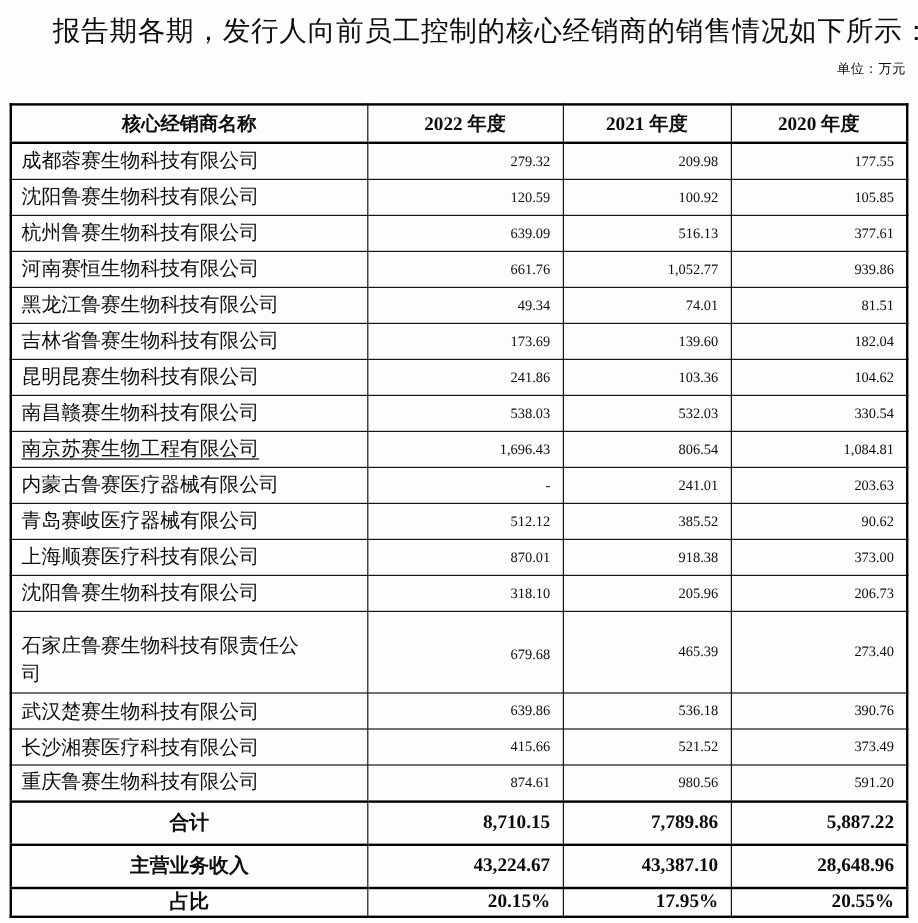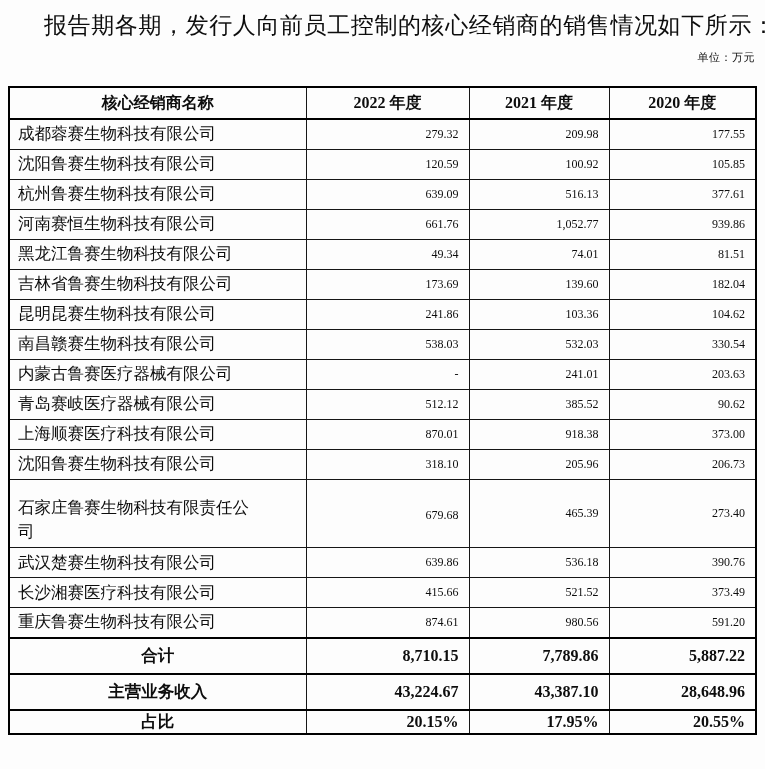--- a/index.html
+++ b/index.html
@@ -130,20 +130,26 @@
           <td class="num">103.36</td>
           <td class="num">104.62</td>
         </tr>
         <tr>
           <td class="name"><span>南昌赣赛生物科技有限公司</span></td>
           <td class="num first">538.03</td>
           <td class="num">532.03</td>
           <td class="num">330.54</td>
         </tr>
         <tr>
+          <td class="name"><span class="u">南京苏赛生物工程有限公司</span></td>
+          <td class="num first">1,696.43</td>
+          <td class="num">806.54</td>
+          <td class="num">1,084.81</td>
+        </tr>
+        <tr>
           <td class="name"><span>内蒙古鲁赛医疗器械有限公司</span></td>
           <td class="num first">-</td>
           <td class="num">241.01</td>
           <td class="num">203.63</td>
         </tr>
         <tr>
           <td class="name"><span>青岛赛岐医疗器械有限公司</span></td>
           <td class="num first">512.12</td>
           <td class="num">385.52</td>
           <td class="num">90.62</td>

